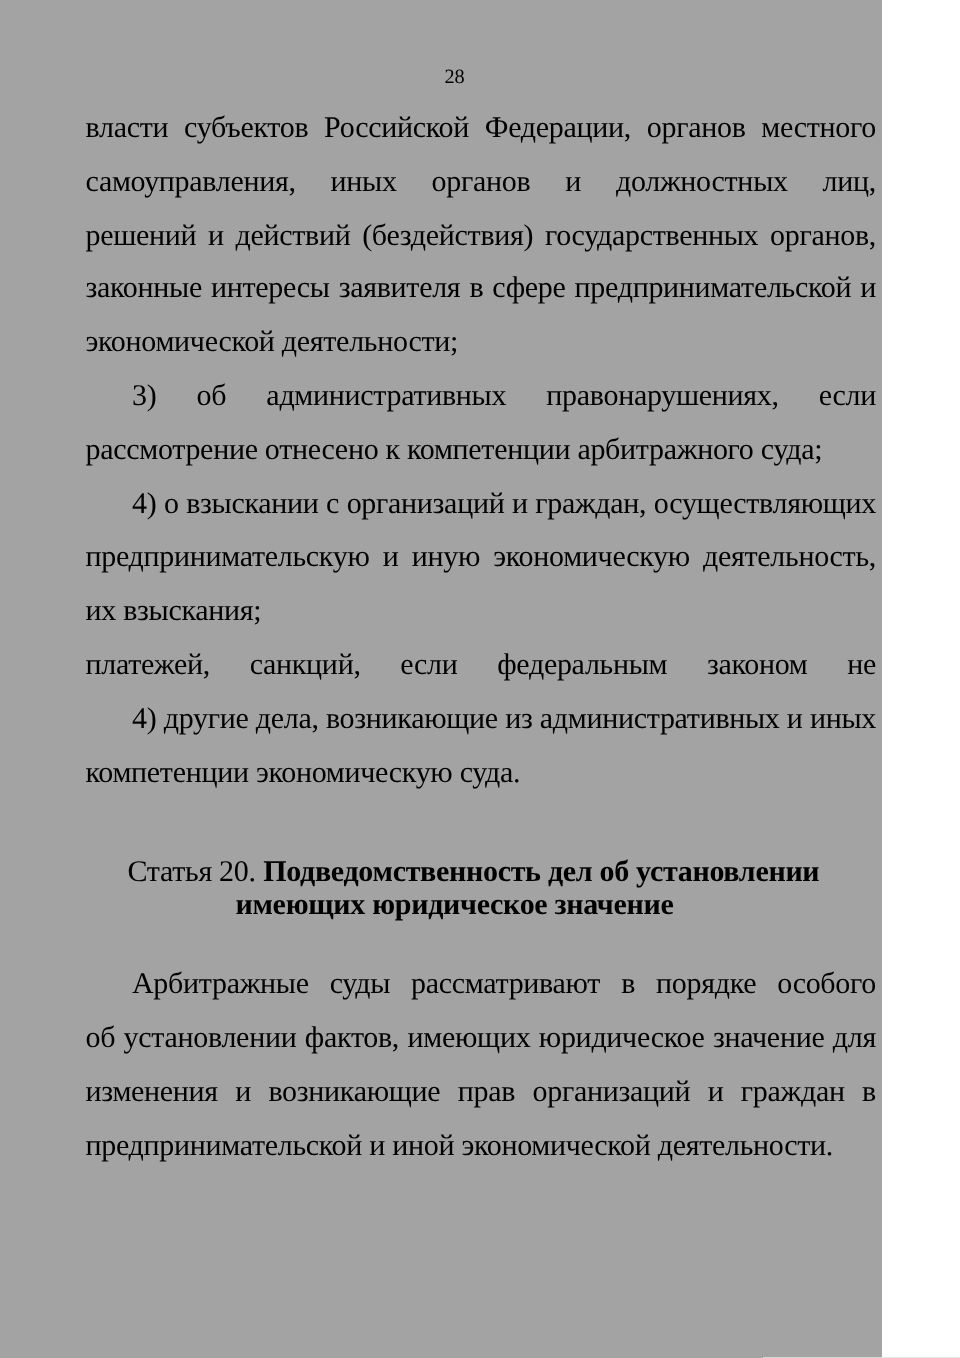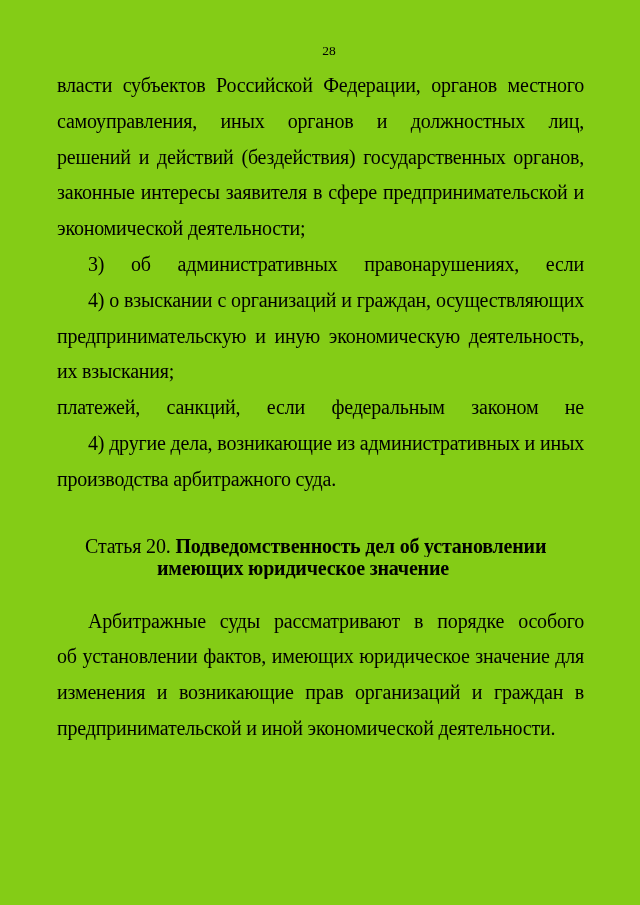--- a/index.html
+++ b/index.html
@@ -1,20 +1,20 @@
 <!DOCTYPE html>
 <html><head>
 <meta charset="utf-8">
 <style>
   html, body { margin: 0; padding: 0; background: #ffffff; }
   .page {
     position: relative;
-    width: 640px;
+    width: 588px;
     height: 905px;
-    background: #84cc16;
+    background: #a3a3a3;
     color: #000000;
     font-family: "Liberation Serif", "DejaVu Serif", serif;
     overflow: hidden;
   }
   .page-number {
     position: absolute;
     top: 44px;
     left: 0;
     right: 0;
     text-align: center;
@@ -65,32 +65,33 @@
     <div>
       <div class="ln">власти субъектов Российской Федерации, органов местного самоуправления,</div>
       <div class="ln">самоуправления, иных органов и должностных лиц, затрагивающих права и</div>
       <div class="ln">решений и действий (бездействия) государственных органов, органов местного</div>
       <div class="ln">законные интересы заявителя в сфере предпринимательской и иной</div>
       <div class="ln last">экономической деятельности;</div>
     </div>
 
     <div>
       <div class="ln ind">3) об административных правонарушениях, если федеральным законом их</div>
+      <div class="ln last">рассмотрение отнесено к компетенции арбитражного суда;</div>
     </div>
 
     <div>
       <div class="ln ind">4) о взыскании с организаций и граждан, осуществляющих</div>
       <div class="ln">предпринимательскую и иную экономическую деятельность, обязательных</div>
       <div class="ln last">их взыскания;</div>
       <div class="ln">платежей, санкций, если федеральным законом не предусмотрен иной порядок</div>
     </div>
 
     <div>
       <div class="ln ind">4) другие дела, возникающие из административных и иных публичных</div>
-      <div class="ln last">производства арбитражного суда.</div>
+      <div class="ln last">компетенции экономическую суда.</div>
     </div>
 
     <div class="hblock">
       <div class="hline h1">
         <span>Статья 20.</span><span class="b">Подведомственность дел об установлении фактов,</span>
       </div>
       <div class="hline h2 b">имеющих юридическое значение</div>
     </div>
 
     <div class="p-final">

